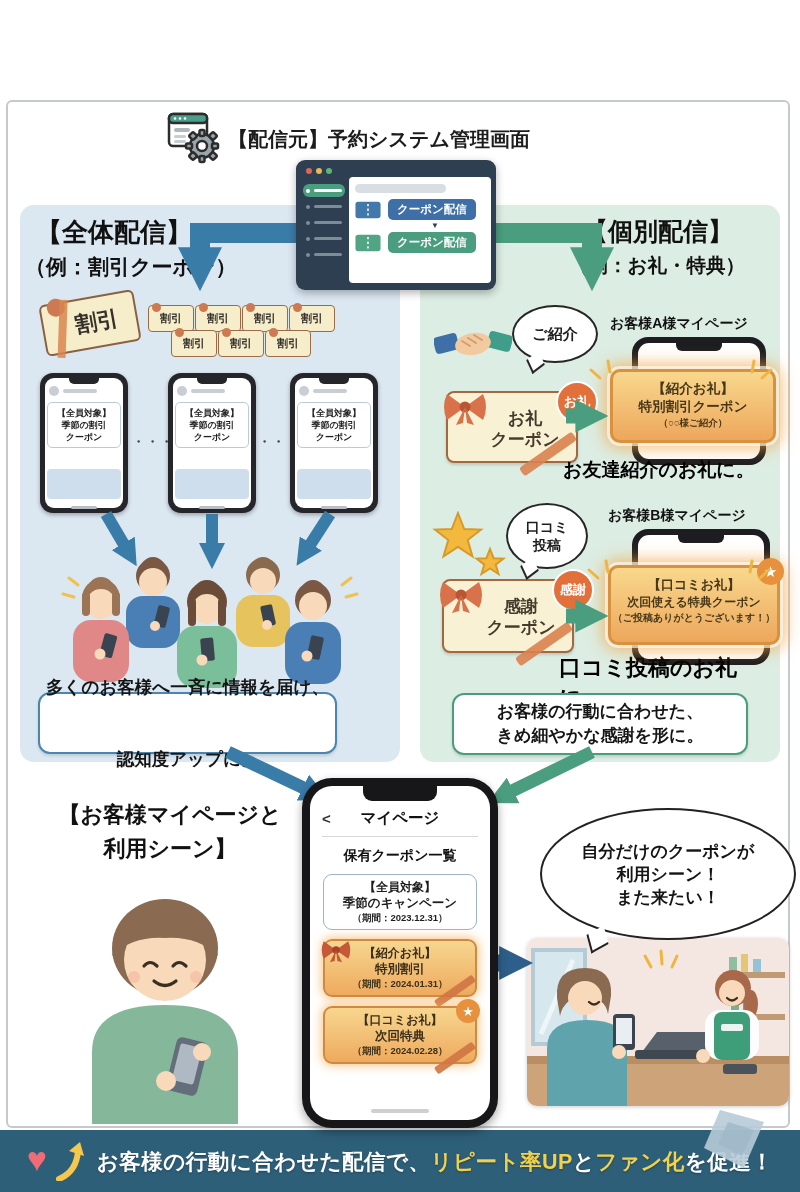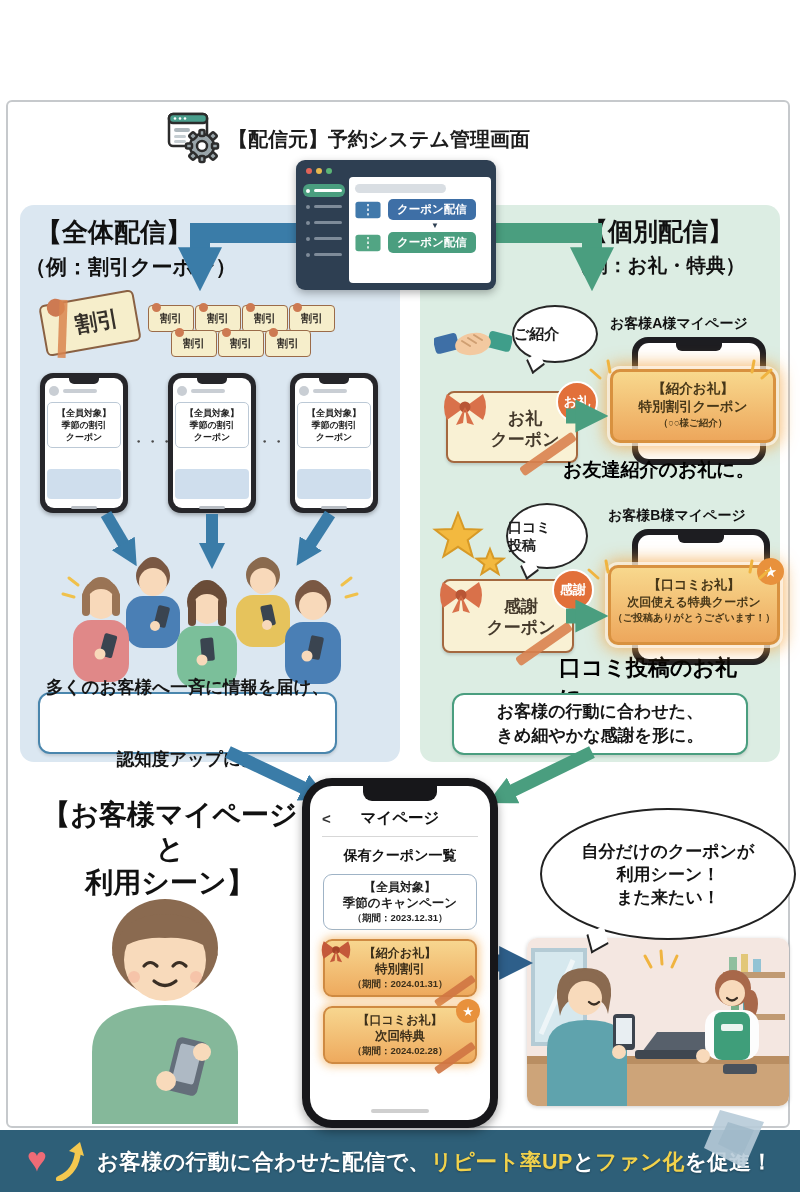--- a/index.html
+++ b/index.html
@@ -97,33 +97,33 @@
   .dots3{position:absolute;font-size:13px;font-weight:700;color:#4a4a4a;letter-spacing:1px;}
 
   
   .rphone{position:absolute;background:#1d1d21;border-radius:16px;}
   .rphone .scr{position:absolute;left:6px;top:6px;right:6px;bottom:6px;background:#fff;border-radius:11px;}
   .rphone .notch{position:absolute;top:6px;left:50%;transform:translateX(-50%);width:46px;height:8px;
                  background:#1d1d21;border-radius:0 0 6px 6px;}
 
   
   .bubble{position:absolute;background:#fff;border:2.5px solid #262626;border-radius:50%;
-          display:flex;flex-direction:column;align-items:flex-start;justify-content:center;
+          display:flex;flex-direction:column;align-items:center;justify-content:center;
           font-weight:700;color:#1d1d1d;text-align:center;box-sizing:border-box;z-index:2;}
   .bubble::after{content:"";position:absolute;bottom:-9px;left:14px;width:13px;height:13px;background:#fff;
                  border-right:2.5px solid #262626;border-bottom:2.5px solid #262626;
                  transform:rotate(65deg) skewX(12deg);}
   .capbox{position:absolute;background:#fff;border-radius:12px;text-align:center;font-weight:700;
           color:#151515;display:flex;flex-direction:column;justify-content:center;box-sizing:border-box;
           box-shadow:0 2px 3px rgba(0,0,0,.12);}
   .cap-line{position:absolute;font-weight:700;color:#000000;margin-left:17px;}
 
   
   .heading2{position:absolute;left:30px;top:798px;width:280px;text-align:center;
-            font-size:28px;font-weight:700;color:#111;line-height:34px;}
+            font-size:22px;font-weight:700;color:#111;line-height:34px;}
   .cphone{position:absolute;left:302px;top:778px;width:196px;height:350px;background:#17171a;
           border-radius:30px;z-index:5;box-shadow:0 4px 10px rgba(0,0,0,.35);}
   .cphone .scr{position:absolute;left:8px;top:8px;right:8px;bottom:8px;background:#fff;border-radius:22px;overflow:hidden;}
   .cphone .notch{position:absolute;top:8px;left:50%;transform:translateX(-50%);width:74px;height:15px;
                  background:#17171a;border-radius:0 0 9px 9px;z-index:2;}
   .pc-nav{display:flex;align-items:center;margin:22px 12px 0 12px;padding-bottom:7px;border-bottom:1.5px solid #d7d7d7;}
   .pc-back{font-size:15px;font-weight:700;color:#333;width:22px;}
   .pc-navtitle{flex:1;text-align:center;font-size:15.5px;font-weight:700;color:#111;margin-right:22px;}
   .pc-list-title{text-align:center;font-size:14px;font-weight:700;color:#111;margin-top:10px;}
   .pc-card{margin:9px 13px 0 13px;border-radius:9px;text-align:center;padding:5px 2px;position:relative;box-sizing:border-box;}

